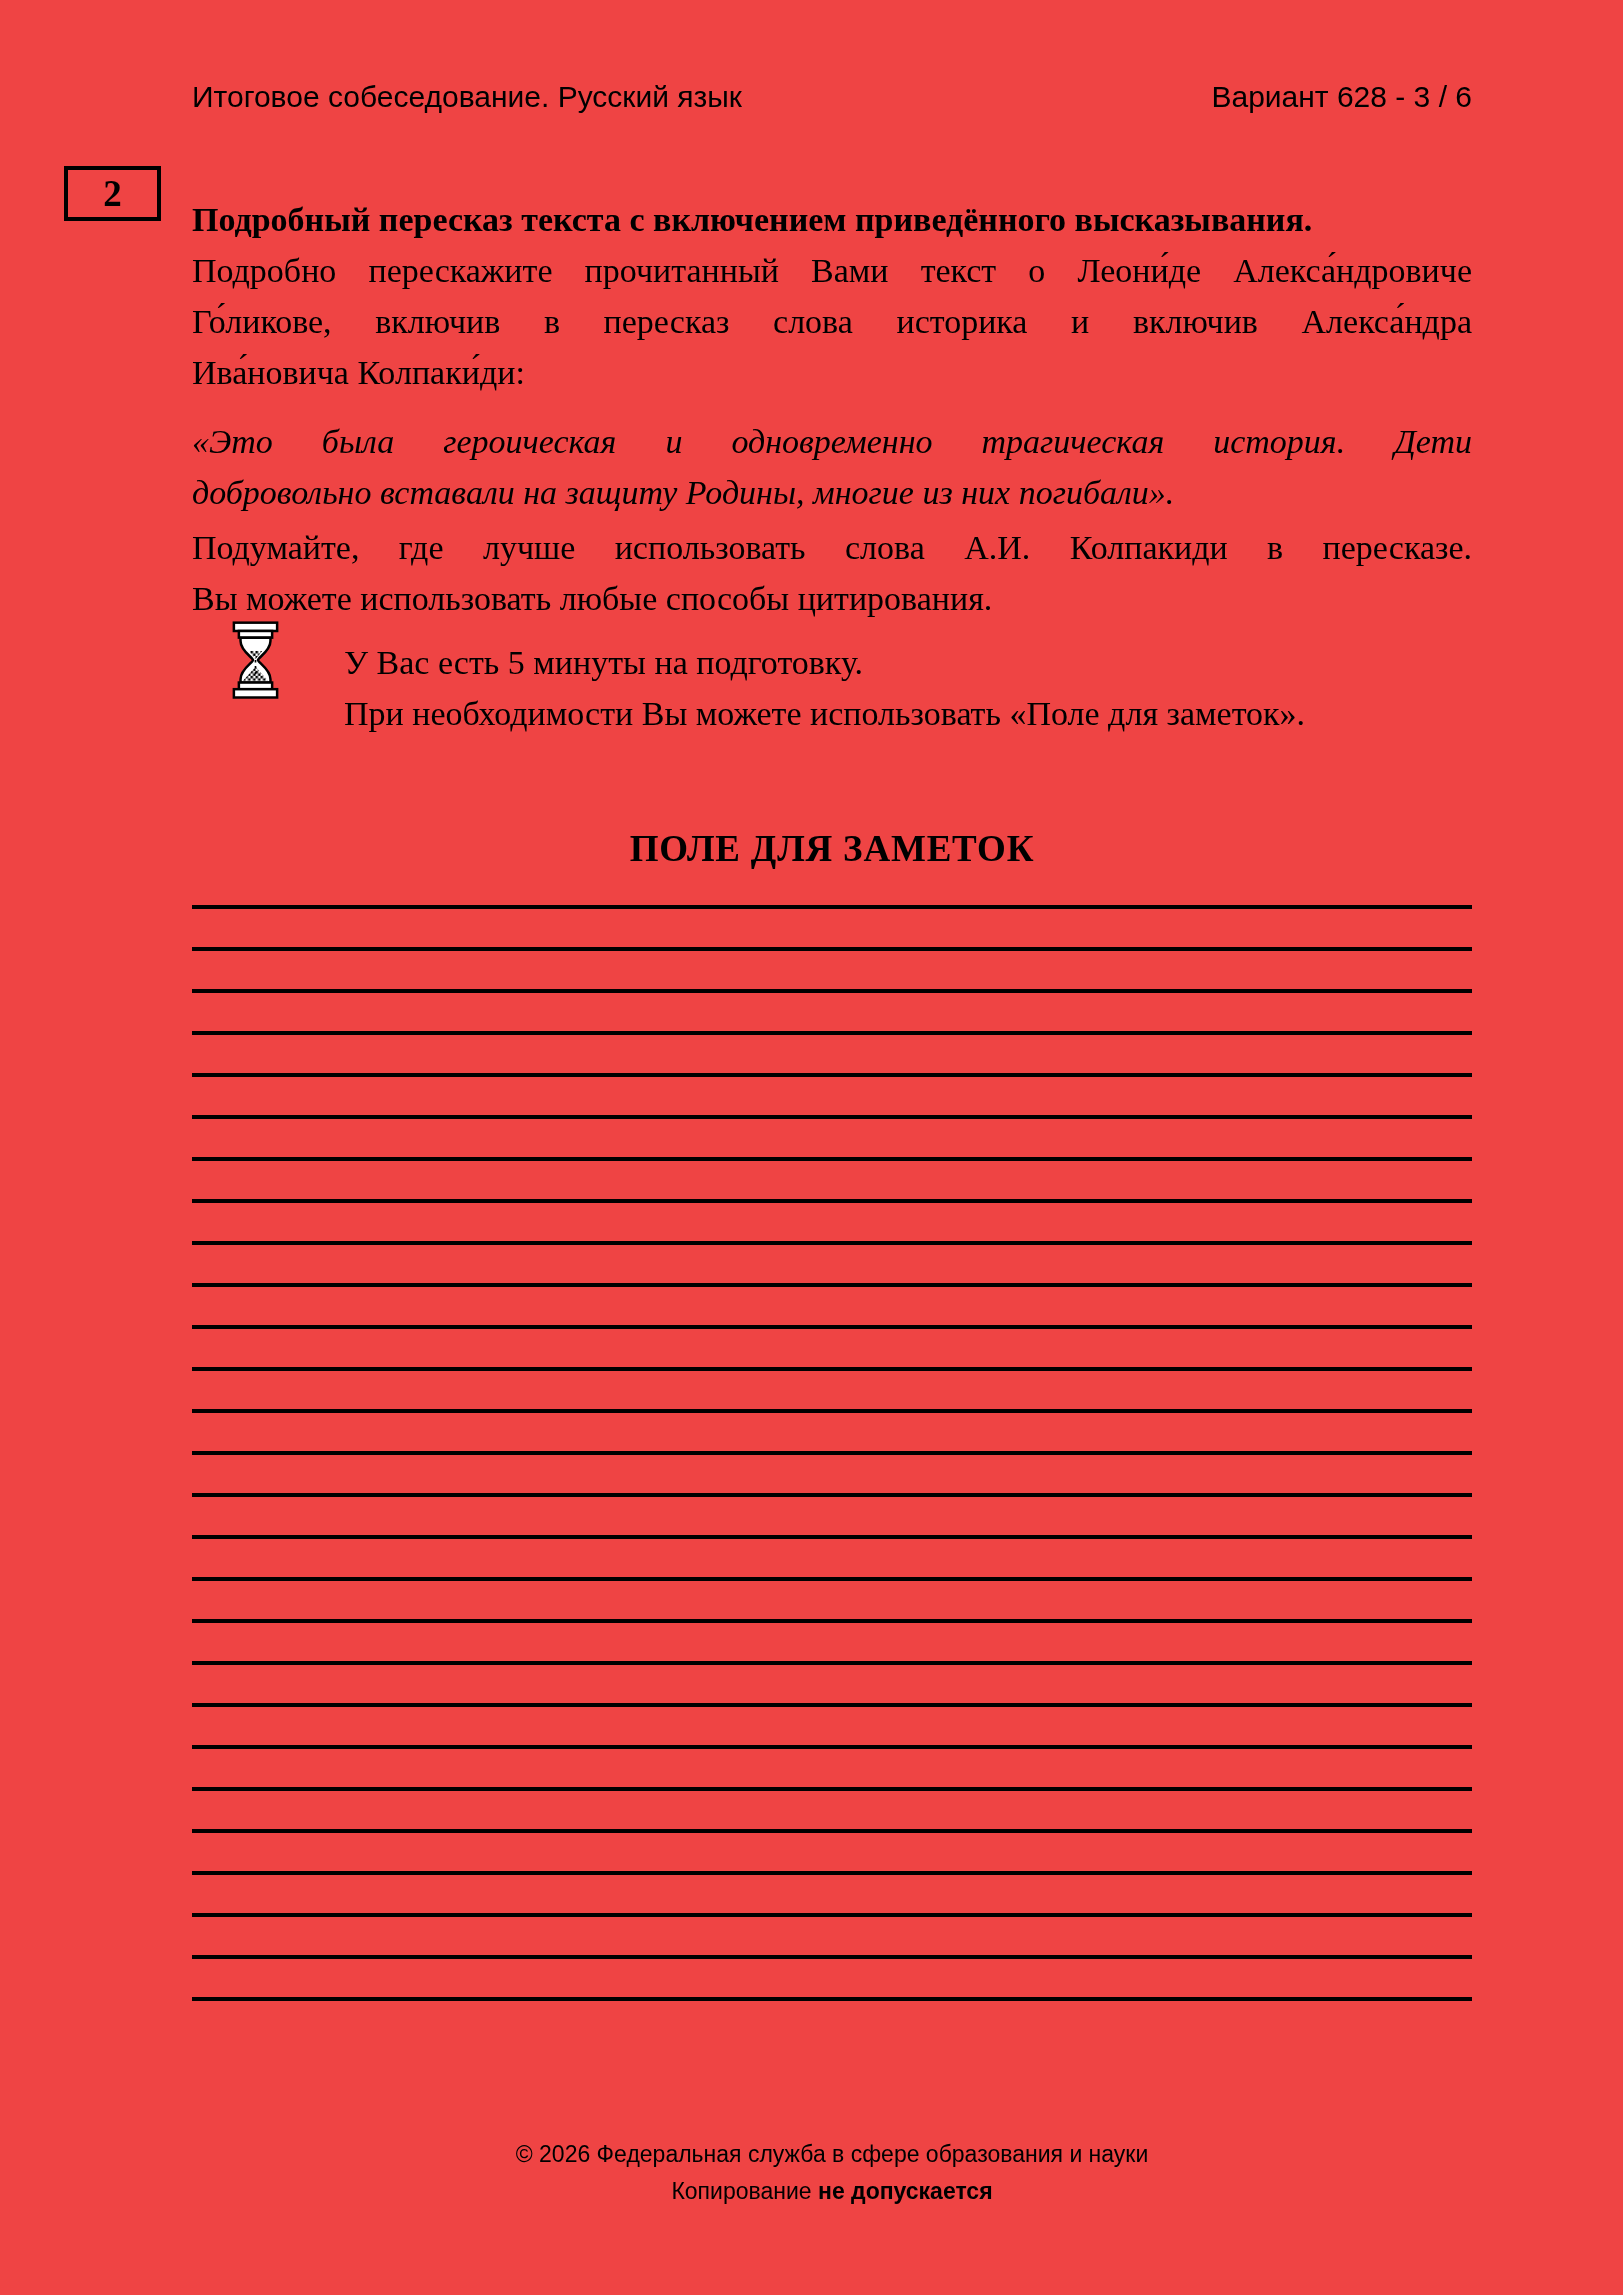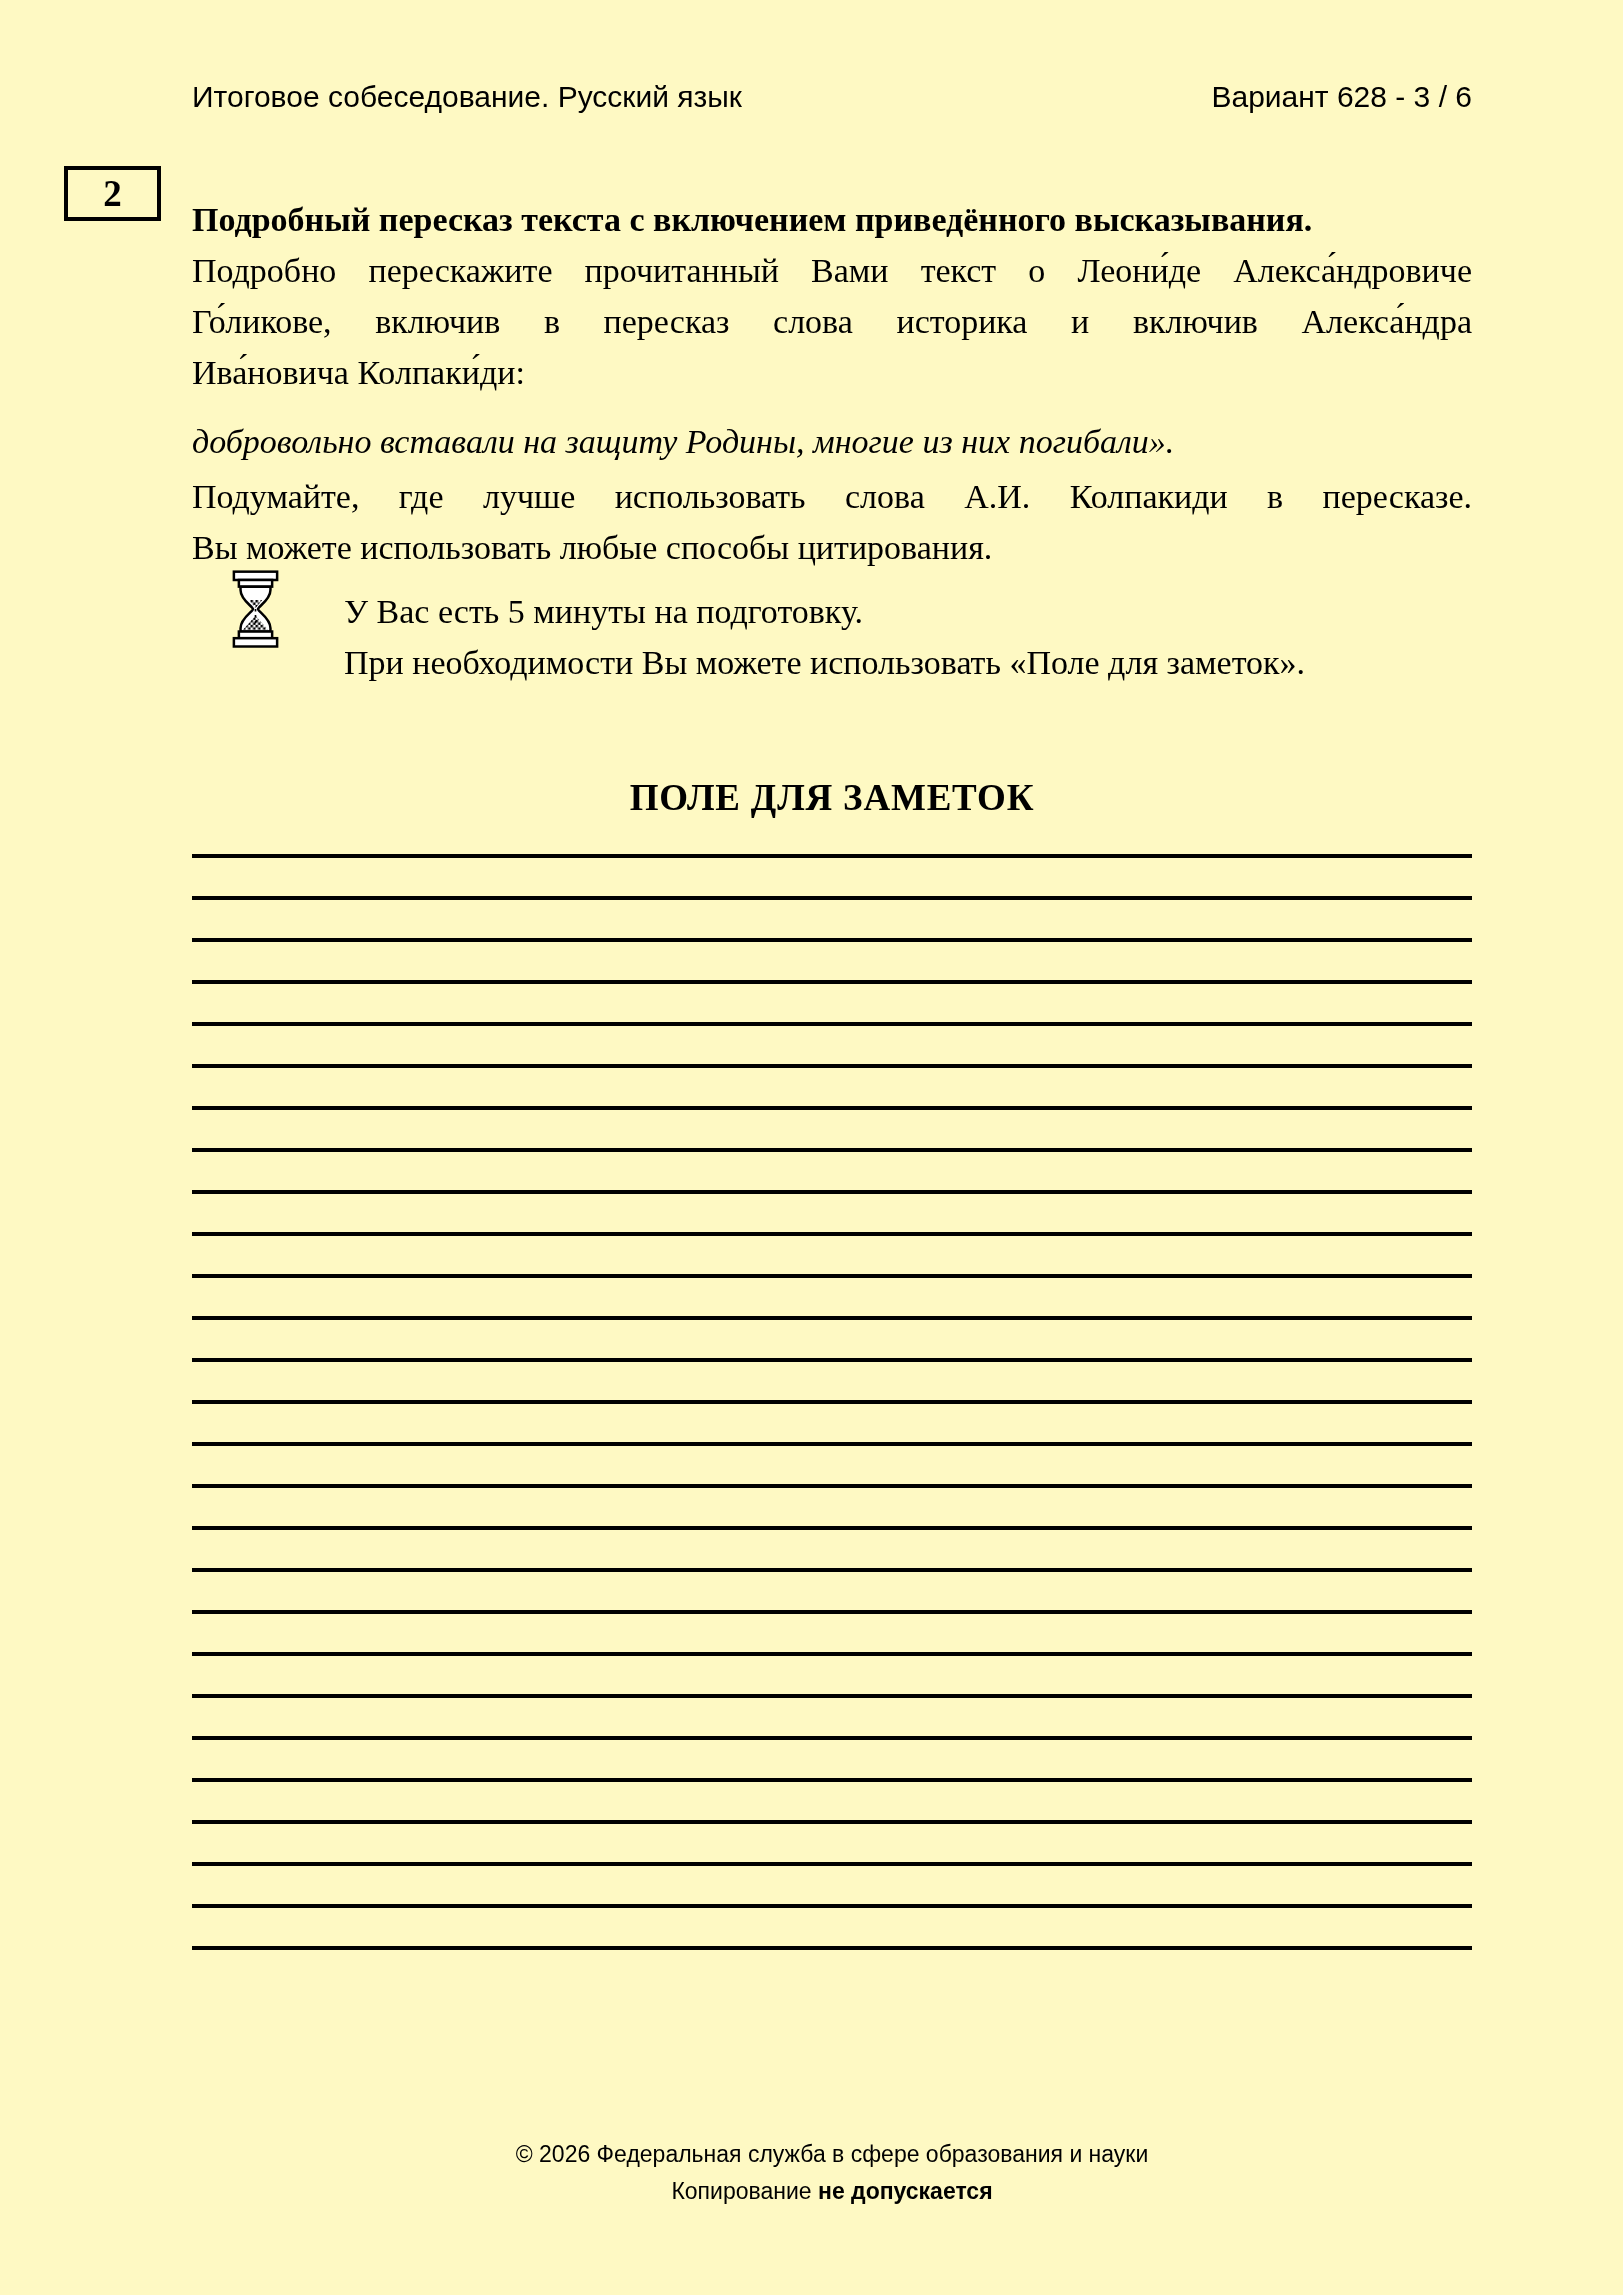--- a/index.html
+++ b/index.html
@@ -1,20 +1,20 @@
 <!DOCTYPE html>
 <html lang="ru" style="font-size:13px"><head>
 <meta charset="utf-8">
 <style>
   html, body { margin: 0; padding: 0; background: #ffffff; }
   .page {
     position: relative;
     width: 1623px;
     height: 2295px;
-    background: #fef9c3;
+    background: #ef4444;
     color: #000000;
     overflow: hidden;
   }
 
   
   .header {
     position: absolute;
     left: 192px;
     top: 80px;
     width: 1280px;
@@ -119,20 +119,21 @@
         <div class="line">Подробный пересказ текста с включением приведённого высказывания.</div>
       </div>
 
     <div class="block-justify">
         <div class="line">Подробно перескажите прочитанный Вами текст о Леони́де Алекса́ндровиче</div>
         <div class="line">Го́ликове, включив в пересказ слова историка и включив Алекса́ндра</div>
         <div class="line">Ива́новича Колпаки́ди:</div>
       </div>
 
     <div class="quote-block block-justify">
+        <div class="line">«Это была героическая и одновременно трагическая история. Дети</div>
         <div class="line">добровольно вставали на защиту Родины, многие из них погибали».</div>
       </div>
 
     <div class="hint-block block-justify">
         <div class="line">Подумайте, где лучше использовать слова А.И. Колпакиди в пересказе.</div>
         <div class="line">Вы можете использовать любые способы цитирования.</div>
       </div>
 
     <div class="timer-block">
       <svg class="hourglass" viewBox="0 0 60 95" xmlns="http://www.w3.org/2000/svg">

